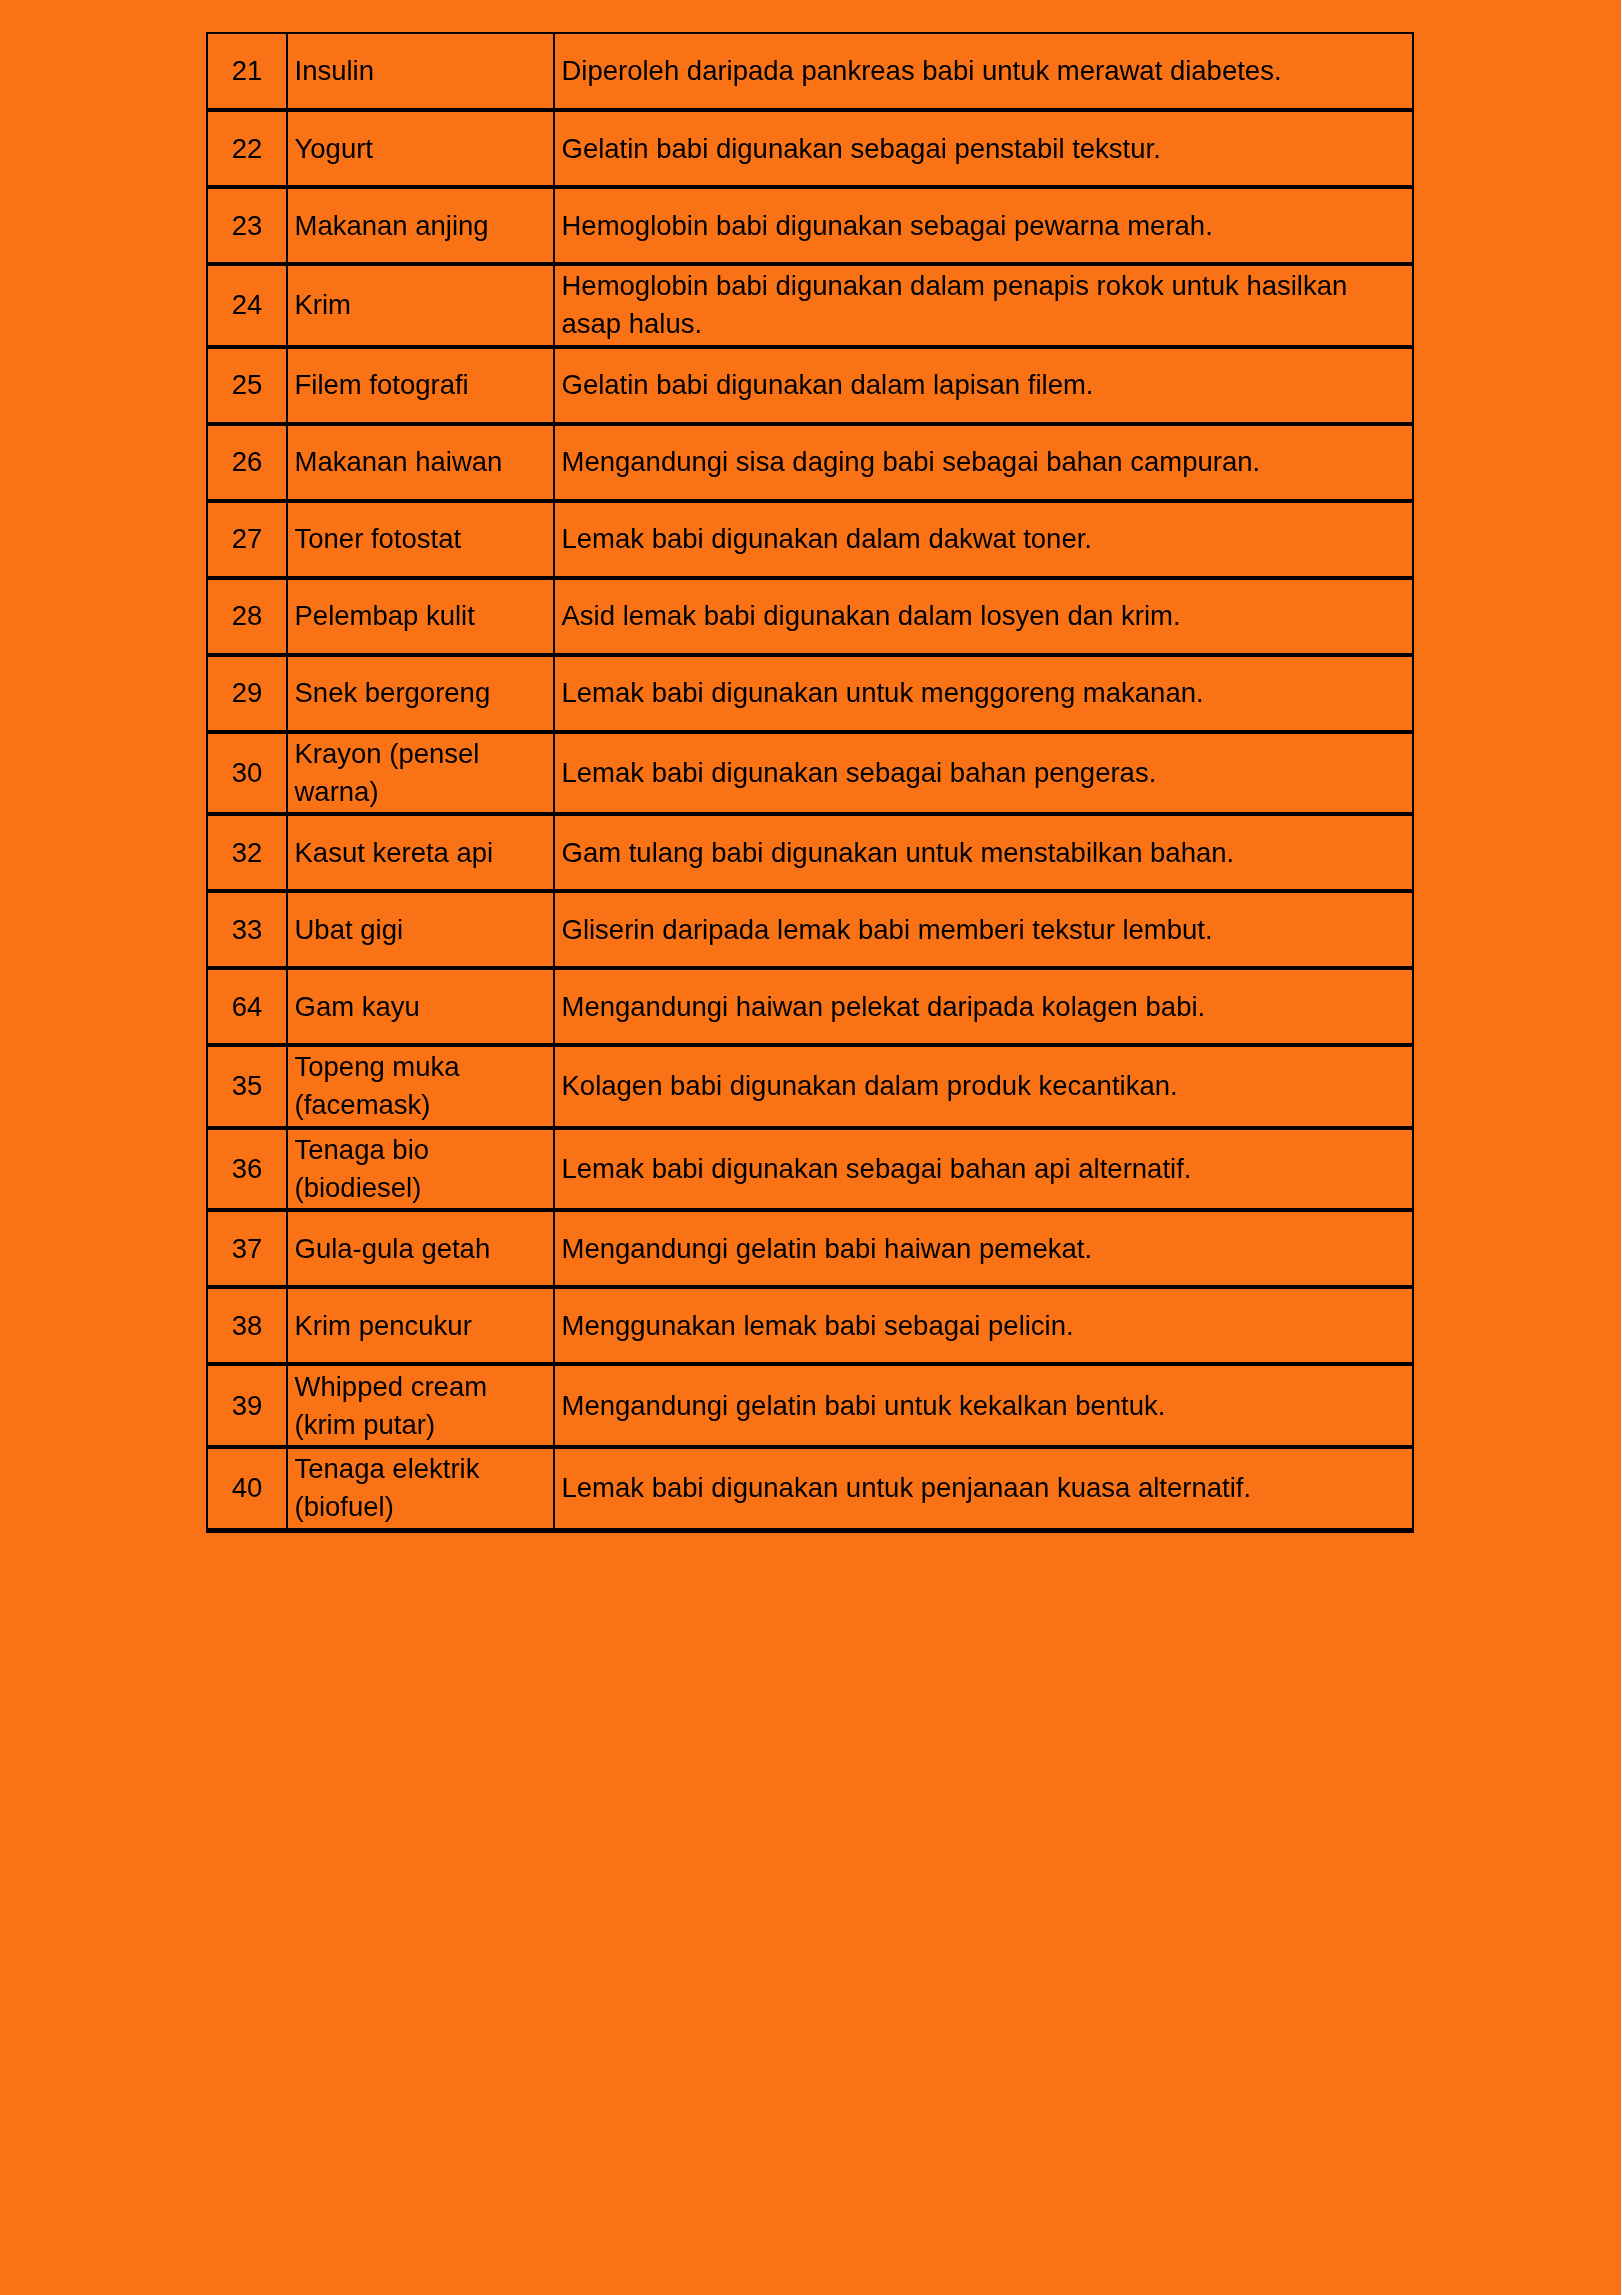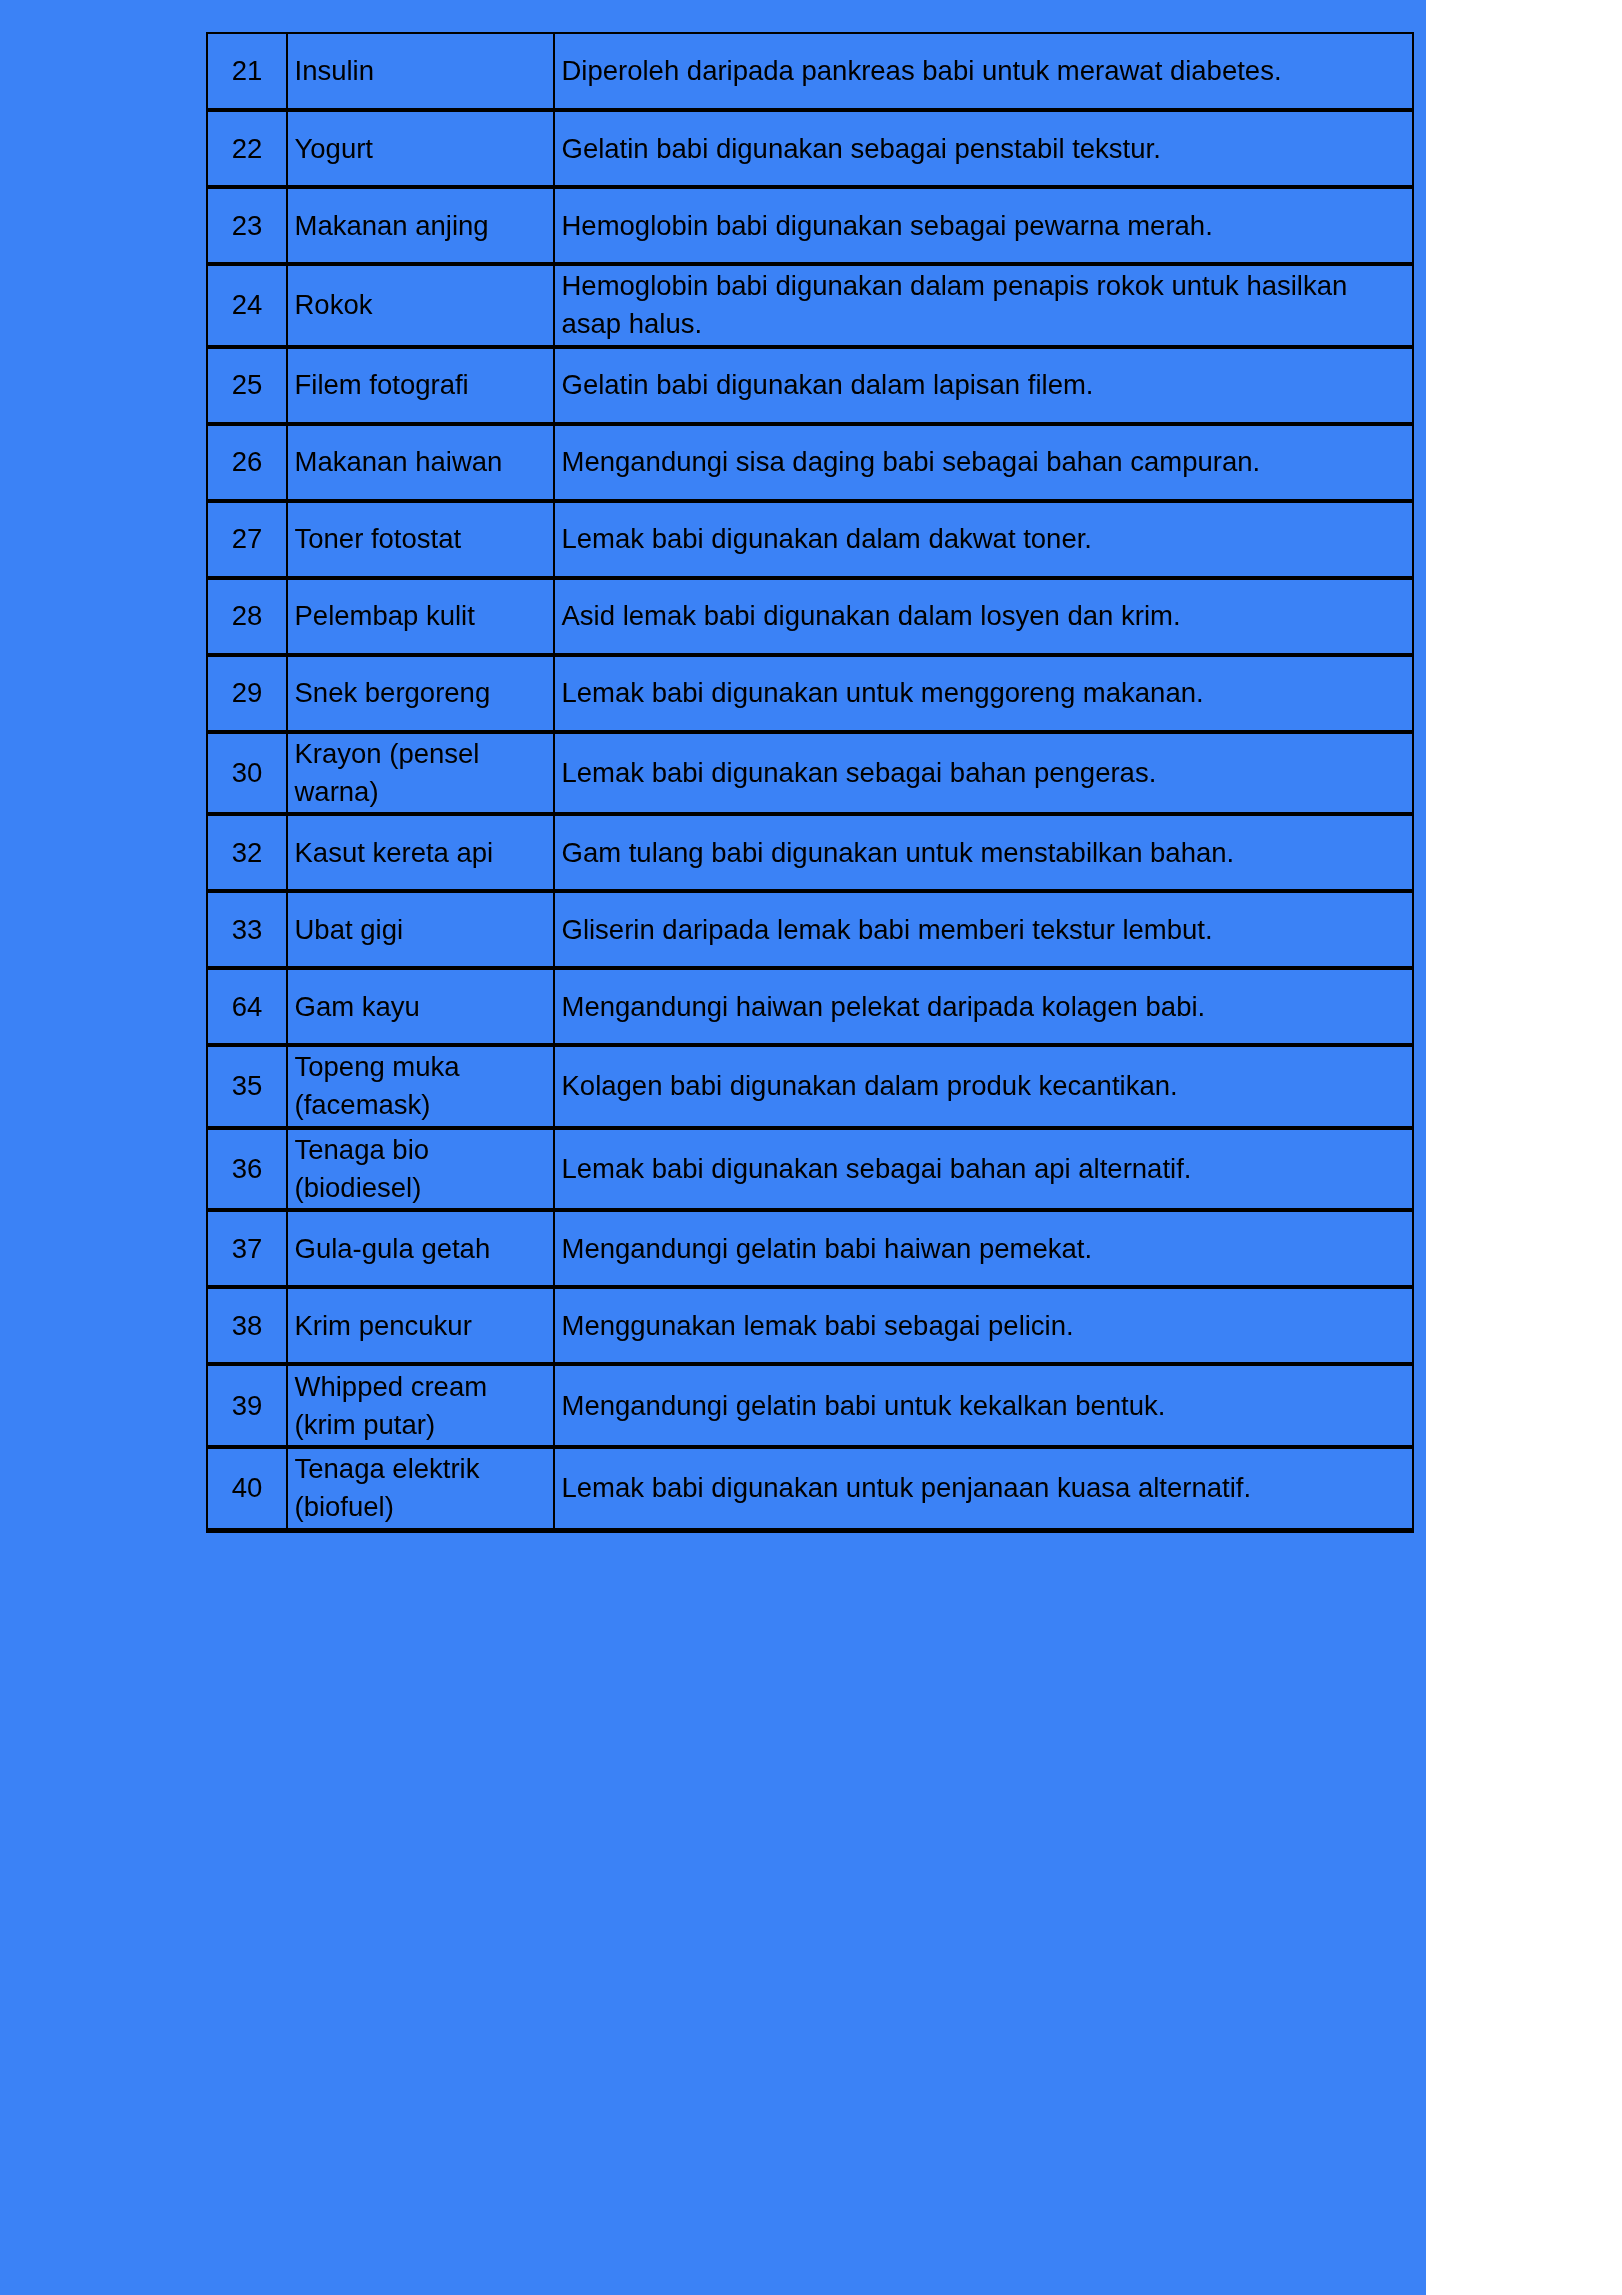--- a/index.html
+++ b/index.html
@@ -8,23 +8,23 @@
   }
   body {
     width: 1623px;
     height: 2295px;
     background: #ffffff;
     font-family: "Liberation Sans", sans-serif;
     color: #000000;
   }
   .page {
     position: relative;
-    width: 1426px;
+    width: 1621px;
     height: 2295px;
-    background: #3b82f6;
+    background: #f97316;
     overflow: hidden;
   }
   table.product-table {
     position: absolute;
     left: 206px;
     top: 32px;
     width: 1206px;
     border-collapse: collapse;
     table-layout: fixed;
   }
@@ -76,21 +76,21 @@
   </tr>
 
   <tr>
     <td class="num">23</td>
     <td class="product">Makanan anjing</td>
     <td class="use">Hemoglobin babi digunakan sebagai pewarna merah.</td>
   </tr>
 
   <tr>
     <td class="num">24</td>
-    <td class="product">Rokok</td>
+    <td class="product">Krim</td>
     <td class="use">Hemoglobin babi digunakan dalam penapis rokok untuk hasilkan asap halus.</td>
   </tr>
 
   <tr>
     <td class="num">25</td>
     <td class="product">Filem fotografi</td>
     <td class="use">Gelatin babi digunakan dalam lapisan filem.</td>
   </tr>
 
   <tr>

